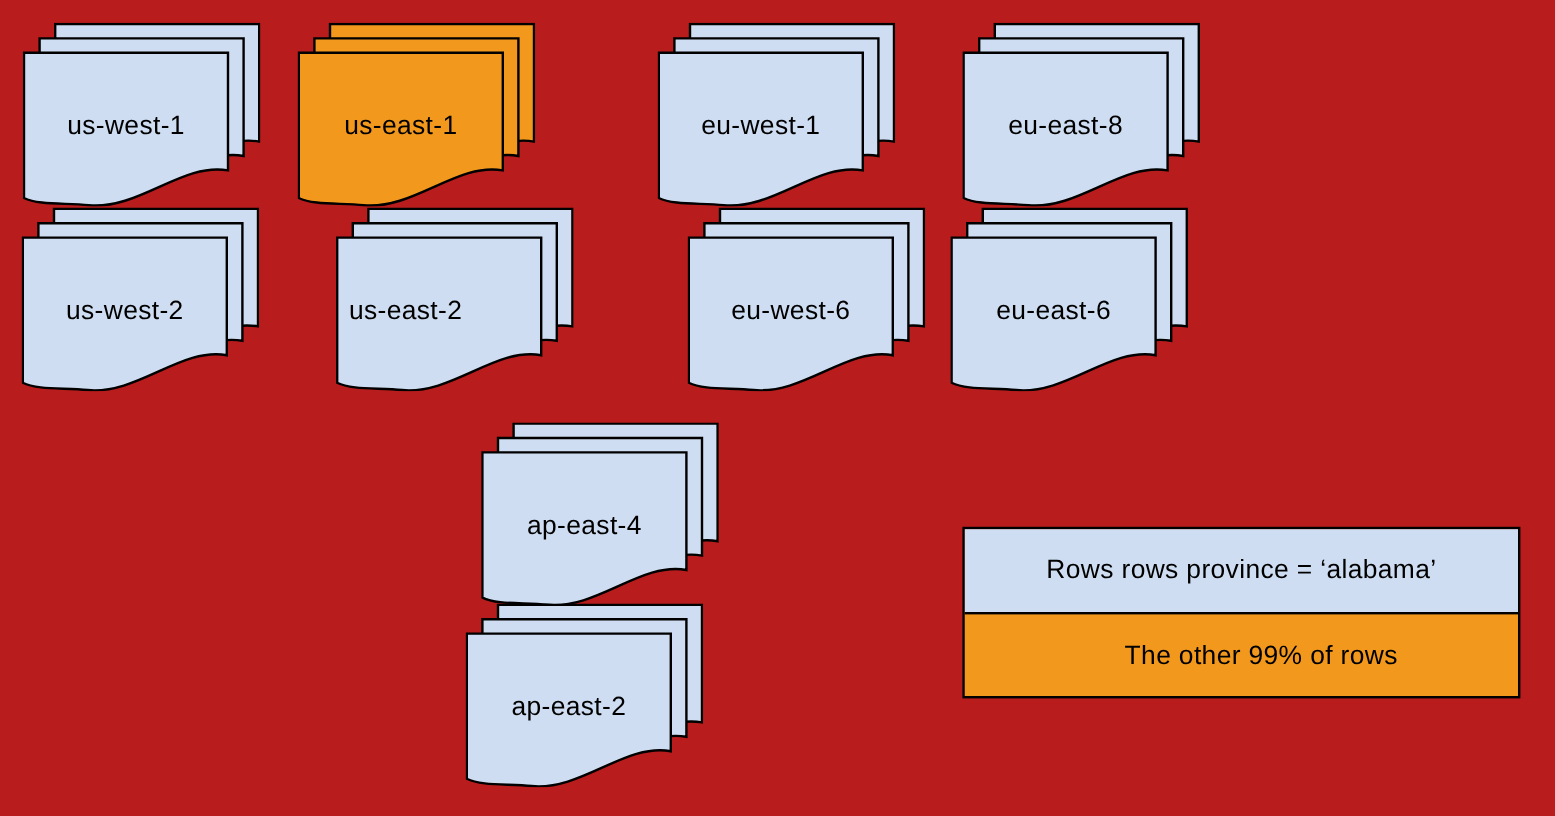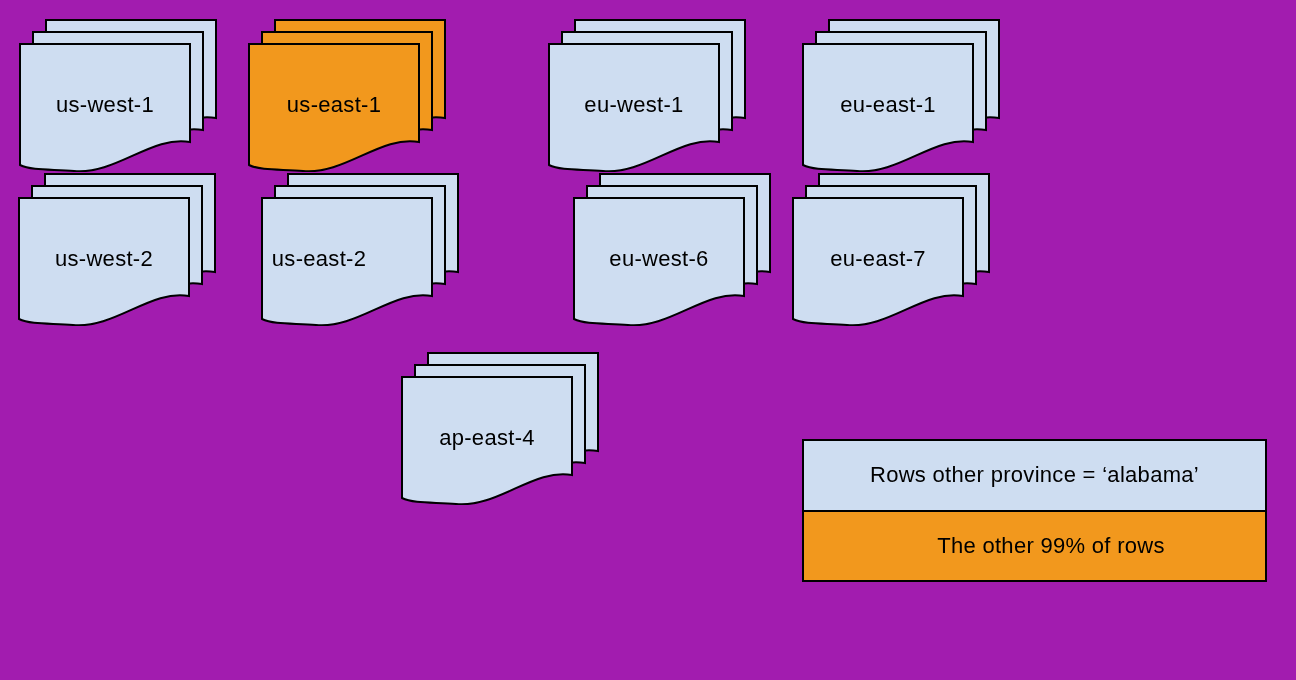--- a/index.html
+++ b/index.html
@@ -5,21 +5,21 @@
   html, body { margin: 0; padding: 0; }
   body {
     width: 1296px; height: 680px;
     background: #ffffff;
     font-family: "Liberation Sans", "DejaVu Sans", sans-serif;
     overflow: hidden;
   }
   .canvas {
     position: relative;
     width: 1296px; height: 680px;
-    background: #a21caf;
+    background: #b91c1c;
   }
   
   .stack {
     position: absolute;
     width: 198px; height: 153px;
   }
   .stack svg { display: block; stroke: #000000; stroke-width: 2px; }
   .stack.blue svg   { fill: #CEDDF1; }
   .stack.orange svg { fill: #F2981D; }
   .stack-label {
@@ -84,61 +84,67 @@
     <svg width="198" height="153">
         <use href="#doc-stack"></use>
       </svg>
     <div class="stack-label">eu-west-1</div>
   </div>
 
   <div class="stack blue" style="left:802px; top:19px;">
     <svg width="198" height="153">
         <use href="#doc-stack"></use>
       </svg>
-    <div class="stack-label">eu-east-1</div>
+    <div class="stack-label">eu-east-8</div>
   </div>
 
   <div class="stack blue" style="left:18px; top:173px;">
     <svg width="198" height="153">
         <use href="#doc-stack"></use>
       </svg>
     <div class="stack-label">us-west-2</div>
   </div>
 
-  <div class="stack blue" style="left:233px; top:173px;padding-left:28px;">
+  <div class="stack blue" style="left:252px; top:173px;padding-left:28px;">
     <svg width="198" height="153">
         <use href="#doc-stack"></use>
       </svg>
     <div class="stack-label">us-east-2</div>
   </div>
 
   <div class="stack blue" style="left:573px; top:173px;">
     <svg width="198" height="153">
         <use href="#doc-stack"></use>
       </svg>
     <div class="stack-label">eu-west-6</div>
   </div>
 
   <div class="stack blue" style="left:792px; top:173px;">
     <svg width="198" height="153">
         <use href="#doc-stack"></use>
       </svg>
-    <div class="stack-label">eu-east-7</div>
+    <div class="stack-label">eu-east-6</div>
   </div>
 
   <div class="stack blue" style="left:401px; top:352px;">
     <svg width="198" height="153">
         <use href="#doc-stack"></use>
       </svg>
     <div class="stack-label">ap-east-4</div>
   </div>
 
+  <div class="stack blue" style="left:388px; top:503px;">
+    <svg width="198" height="153">
+        <use href="#doc-stack"></use>
+      </svg>
+    <div class="stack-label">ap-east-2</div>
+  </div>
 
   <div class="legend">
     <div class="legend-row blue">
-      <span>Rows other province = ‘alabama’</span>
+      <span>Rows rows province = ‘alabama’</span>
     </div>
     <div class="legend-row orange">
       <span>The other 99% of rows</span>
     </div>
   </div>
 
 </div>
 
 </body></html>

